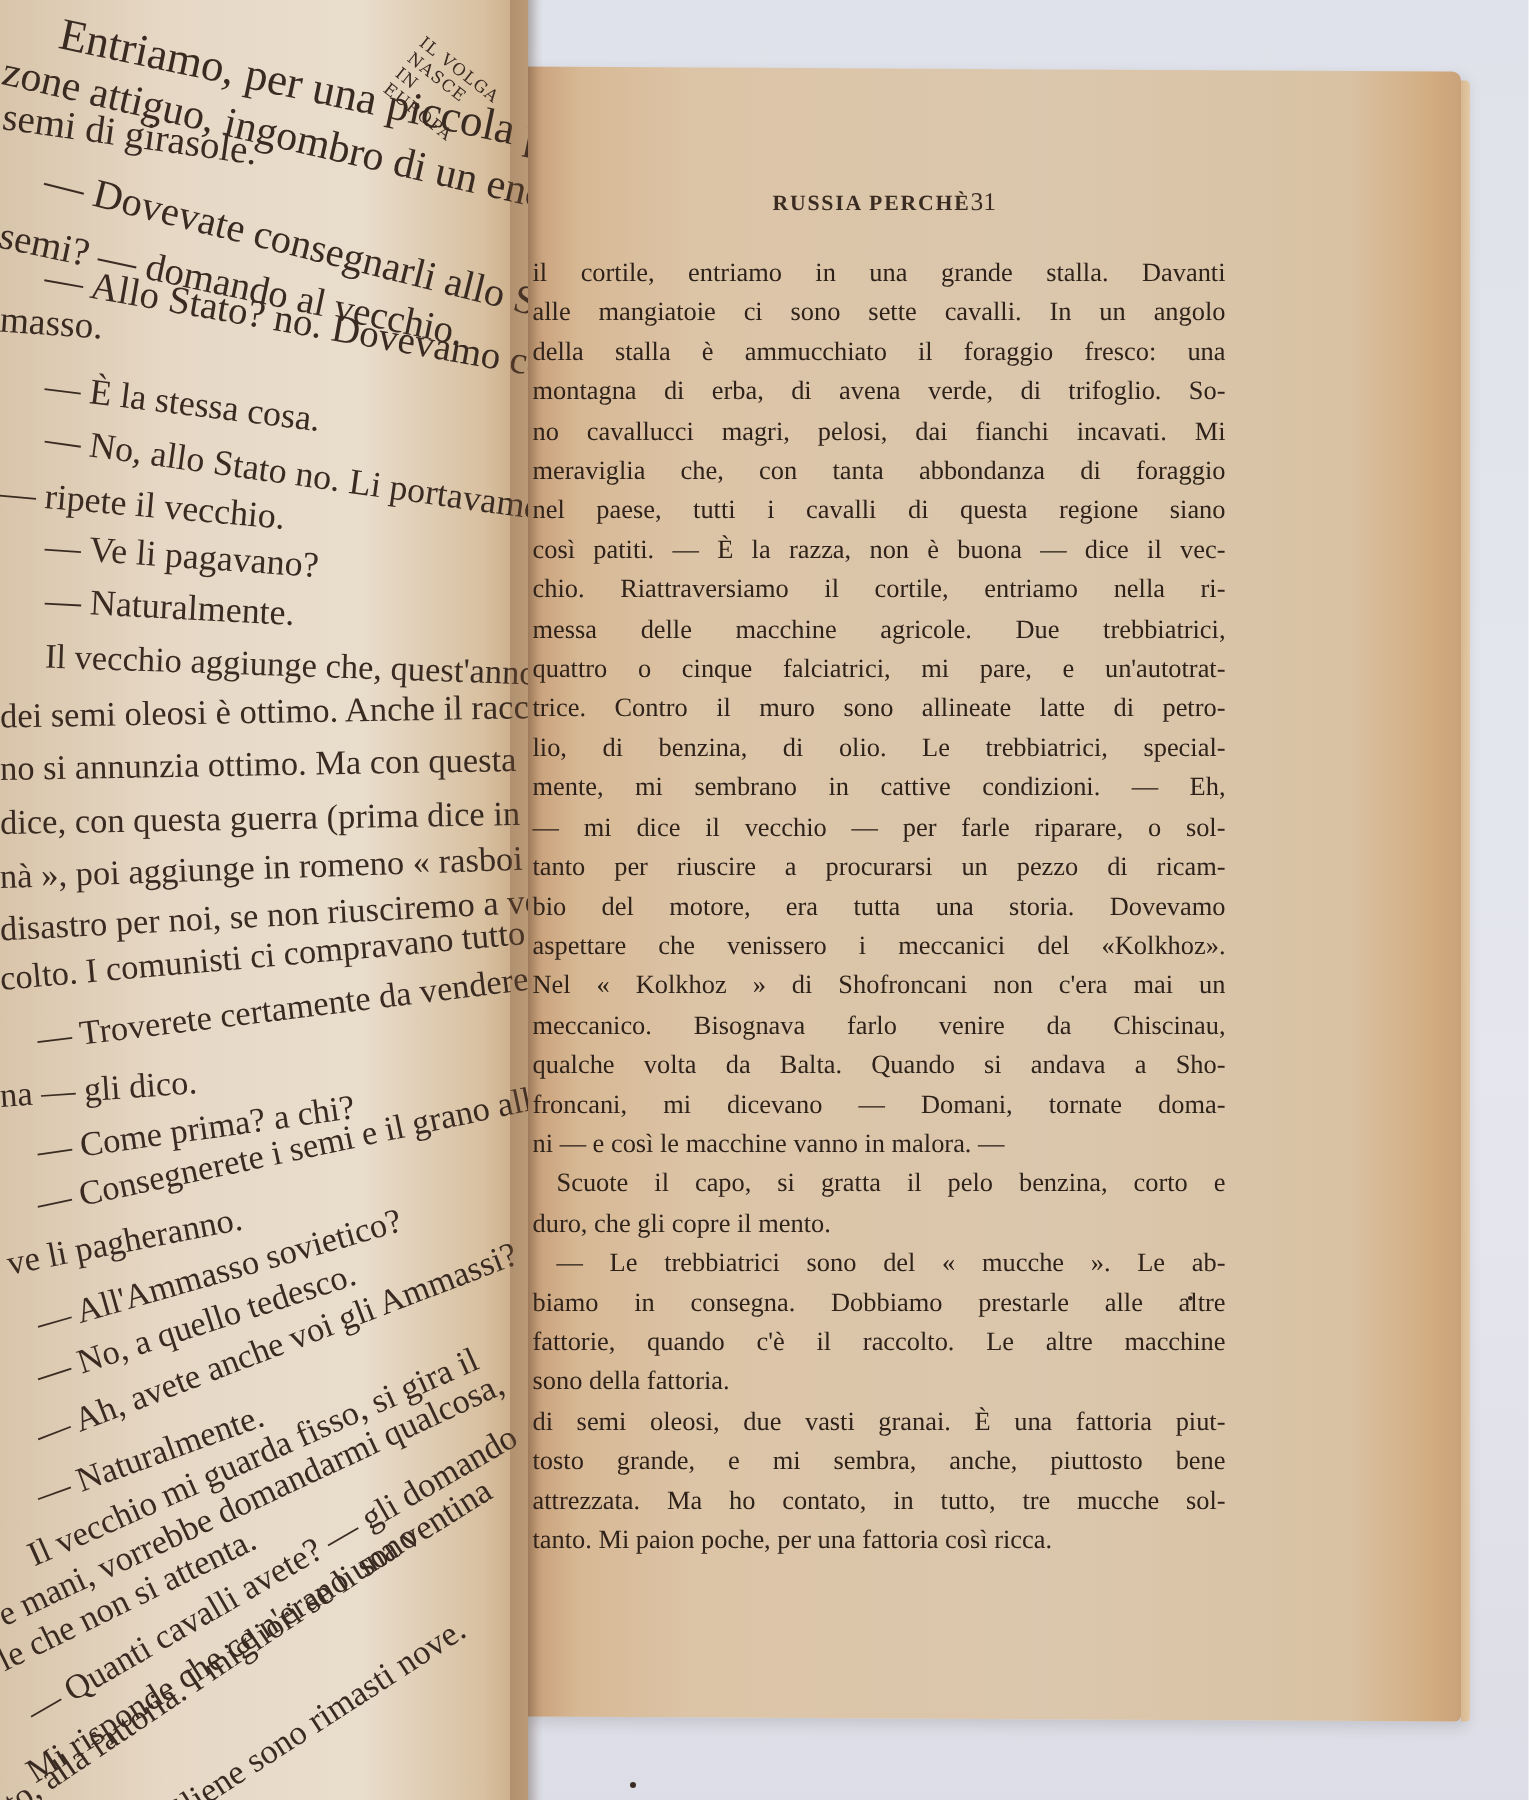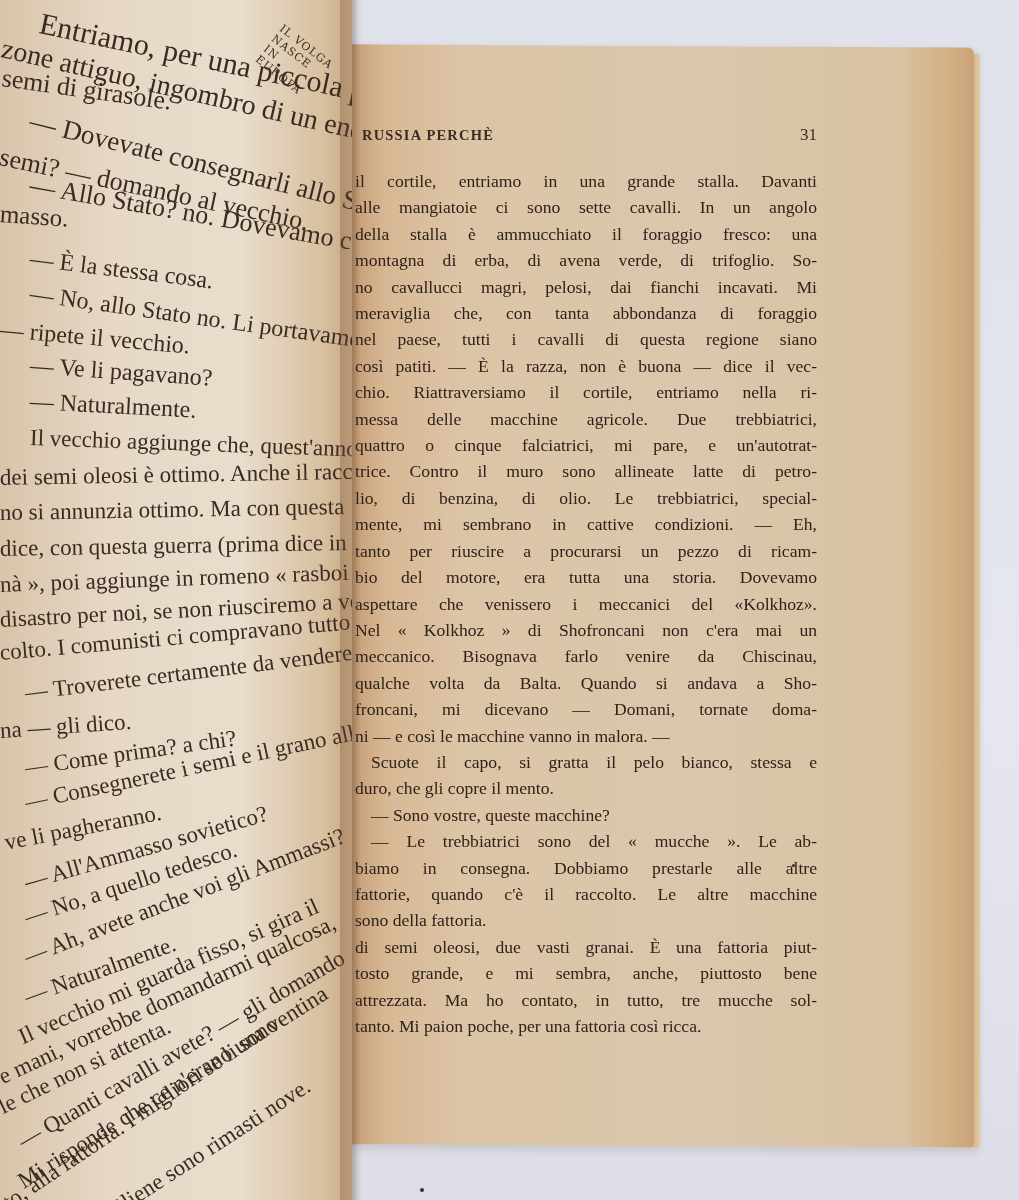--- a/index.html
+++ b/index.html
@@ -16,21 +16,21 @@
     box-shadow: 4px 4px 10px rgba(0,0,0,0.12);
     transform: skewY(0.3deg);
   }
   .right-page .edge {
     position: absolute; right: -6px; top: 6px; width: 6px; height: 1094px;
     background: linear-gradient(90deg, #d8b88f, #e2c9a5);
     border-radius: 0 3px 3px 0;
   }
   .running-head {
     position: absolute; left: 362px; top: 125px; width: 455px;
-    display: flex; justify-content: space-between; align-items: baseline;
+    display: flex; justify-content: center; align-items: baseline;
     color: #3a2c22;
   }
   .running-head .title {
     font-family: "Liberation Serif", serif; font-size: 14.5px; letter-spacing: 1.2px; font-weight: bold;
   }
   .running-head .pageno {
     font-family: "Liberation Serif", serif; font-size: 17px;
   }
   .body-text {
     position: absolute; left: 355px; top: 168px; width: 462px;
@@ -88,31 +88,31 @@
     <span class="line">no cavallucci magri, pelosi, dai fianchi incavati. Mi</span>
     <span class="line">meraviglia che, con tanta abbondanza di foraggio</span>
     <span class="line">nel paese, tutti i cavalli di questa regione siano</span>
     <span class="line">così patiti. — È la razza, non è buona — dice il vec-</span>
     <span class="line">chio. Riattraversiamo il cortile, entriamo nella ri-</span>
     <span class="line">messa delle macchine agricole. Due trebbiatrici,</span>
     <span class="line">quattro o cinque falciatrici, mi pare, e un'autotrat-</span>
     <span class="line">trice. Contro il muro sono allineate latte di petro-</span>
     <span class="line">lio, di benzina, di olio. Le trebbiatrici, special-</span>
     <span class="line">mente, mi sembrano in cattive condizioni. — Eh,</span>
+    <span class="line">— mi dice il vecchio — per farle riparare, o sol-</span>
     <span class="line">tanto per riuscire a procurarsi un pezzo di ricam-</span>
     <span class="line">bio del motore, era tutta una storia. Dovevamo</span>
     <span class="line">aspettare che venissero i meccanici del «Kolkhoz».</span>
     <span class="line">Nel « Kolkhoz » di Shofroncani non c'era mai un</span>
     <span class="line">meccanico. Bisognava farlo venire da Chiscinau,</span>
     <span class="line">qualche volta da Balta. Quando si andava a Sho-</span>
     <span class="line">froncani, mi dicevano — Domani, tornate doma-</span>
     <span class="line last">ni — e così le macchine vanno in malora. —</span>
-    <span class="line indent">Scuote il capo, si gratta il pelo bianco, stessa e</span>
+    <span class="line indent">Scuote il capo, si gratta il pelo benzina, corto e</span>
     <span class="line last">duro, che gli copre il mento.</span>
-    <span class="line dash last">— Sono vostre, queste macchine?</span>
     <span class="line dash">— Le trebbiatrici sono del « mucche ». Le ab-</span>
     <span class="line">biamo in consegna. Dobbiamo prestarle alle altre</span>
     <span class="line">fattorie, quando c'è il raccolto. Le altre macchine</span>
     <span class="line last">sono della fattoria.</span>
     <span class="line">di semi oleosi, due vasti granai. È una fattoria piut-</span>
     <span class="line">tosto grande, e mi sembra, anche, piuttosto bene</span>
     <span class="line">attrezzata. Ma ho contato, in tutto, tre mucche sol-</span>
     <span class="line last">tanto. Mi paion poche, per una fattoria così ricca.</span>
   </div>
 

